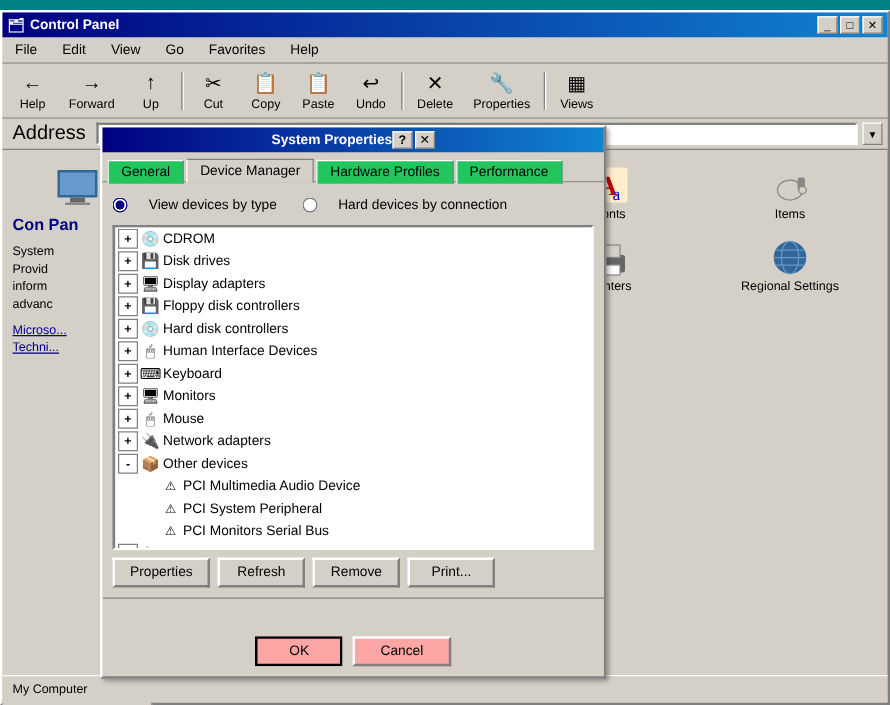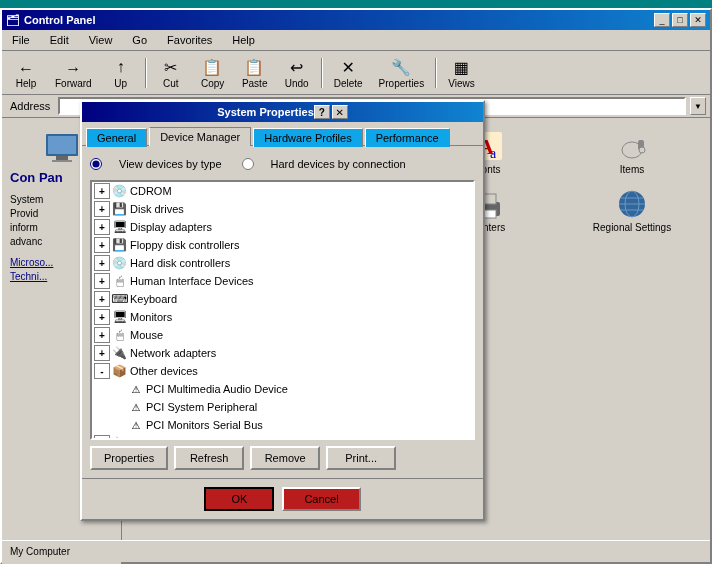--- a/index.html
+++ b/index.html
@@ -117,21 +117,21 @@
     .address-bar {
       display: flex;
       align-items: center;
       padding: 2px 4px;
       border-bottom: 1px solid #808080;
       background: #d4d0c8;
       gap: 4px;
     }
 
     .address-label {
-      font-size: 11px;
+      font-size: 16px;
       padding: 1px 4px;
     }
 
     .address-input {
       flex: 1;
       height: 18px;
       border: 2px solid;
       border-color: #808080 #ffffff #ffffff #808080;
       background: white;
       font-size: 11px;
@@ -333,21 +333,21 @@
     }
 
     .tab.active {
       background: #d4d0c8;
       border-color: #808080 #808080 #d4d0c8 #ffffff;
       z-index: 1;
       font-weight: normal;
     }
 
     .tab.inactive {
-      background: #0ea5e9;
+      background: #22c55e;
       top: 2px;
     }
 
     .dialog-content {
       padding: 8px;
       background: #d4d0c8;
     }
 
     .radio-group {
       display: flex;
@@ -457,23 +457,24 @@
       padding: 8px;
       border-top: 1px solid #808080;
       background: #d4d0c8;
     }
 
     .ok-btn, .cancel-btn {
       padding: 4px 20px;
       font-size: 11px;
       border: 2px solid;
       border-color: #ffffff #808080 #808080 #ffffff;
-      background: #b91c1c;
+      background: #fca5a5;
       cursor: pointer;
       min-width: 70px;
+      margin-top: 22px;
     }
 
     .ok-btn {
       border: 2px solid #000000;
       outline: 1px solid #d4d0c8;
     }
 
   </style>
 </head>
 <body>

